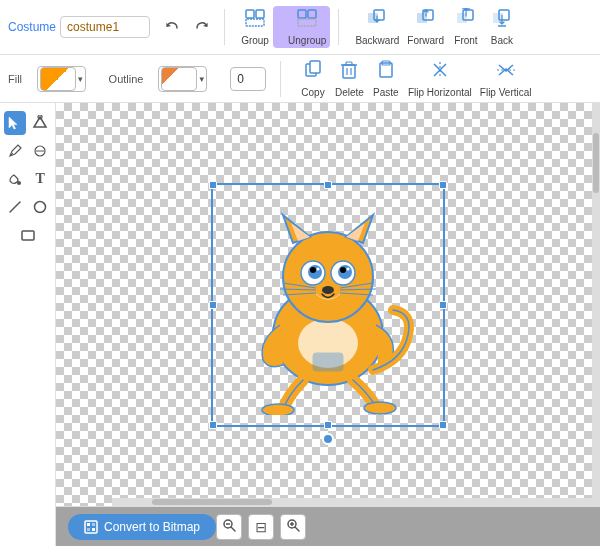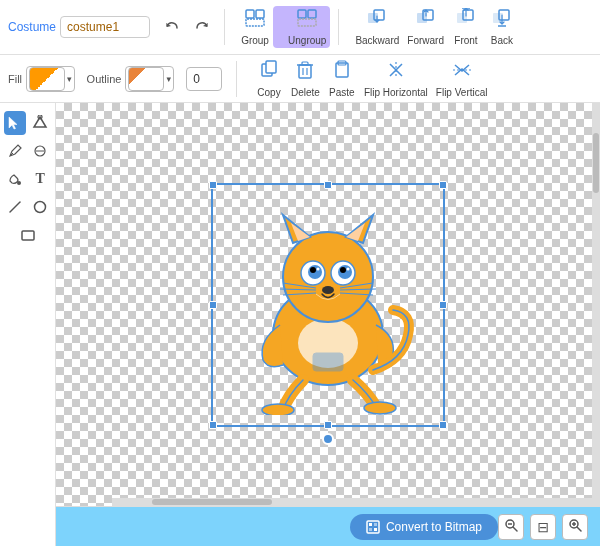--- a/index.html
+++ b/index.html
@@ -67,21 +67,21 @@
     .toolbar2 {
       display: flex;
       align-items: center;
       background: #fff;
       border-bottom: 1px solid #e0e0e0;
       padding: 4px 8px;
       height: 48px;
       gap: 6px;
     }
     .fill-group {
-      display: flex; align-items: center; gap: 4px;
+      display: flex; align-items: center; gap: 15px;
     }
     .fill-label { font-size: 11px; color: #555; }
     .color-swatch {
       width: 36px; height: 24px;
       border-radius: 4px;
       border: 1px solid #bbb;
       cursor: pointer;
       background: linear-gradient(135deg, #f90 50%, #fff 50%);
       display: flex; align-items: center; justify-content: center;
     }
@@ -203,23 +203,23 @@
       width: 230px;
       height: 240px;
       display: flex; align-items: center; justify-content: center;
     }
 
     
     .bottom-bar {
       position: absolute;
       bottom: 0; left: 0; right: 0;
       height: 40px;
-      background: #7dd3fc;
+      background: #a3a3a3;
       border-top: 1px solid #ddd;
-      display: flex; align-items: center; justify-content: flex-end;
+      display: flex; align-items: center; justify-content: flex-start;
       padding: 0 12px;
     }
     .convert-btn {
       background: #4a90d9;
       color: #fff;
       border: none;
       border-radius: 20px;
       padding: 6px 16px;
       font-size: 12px;
       cursor: pointer;

